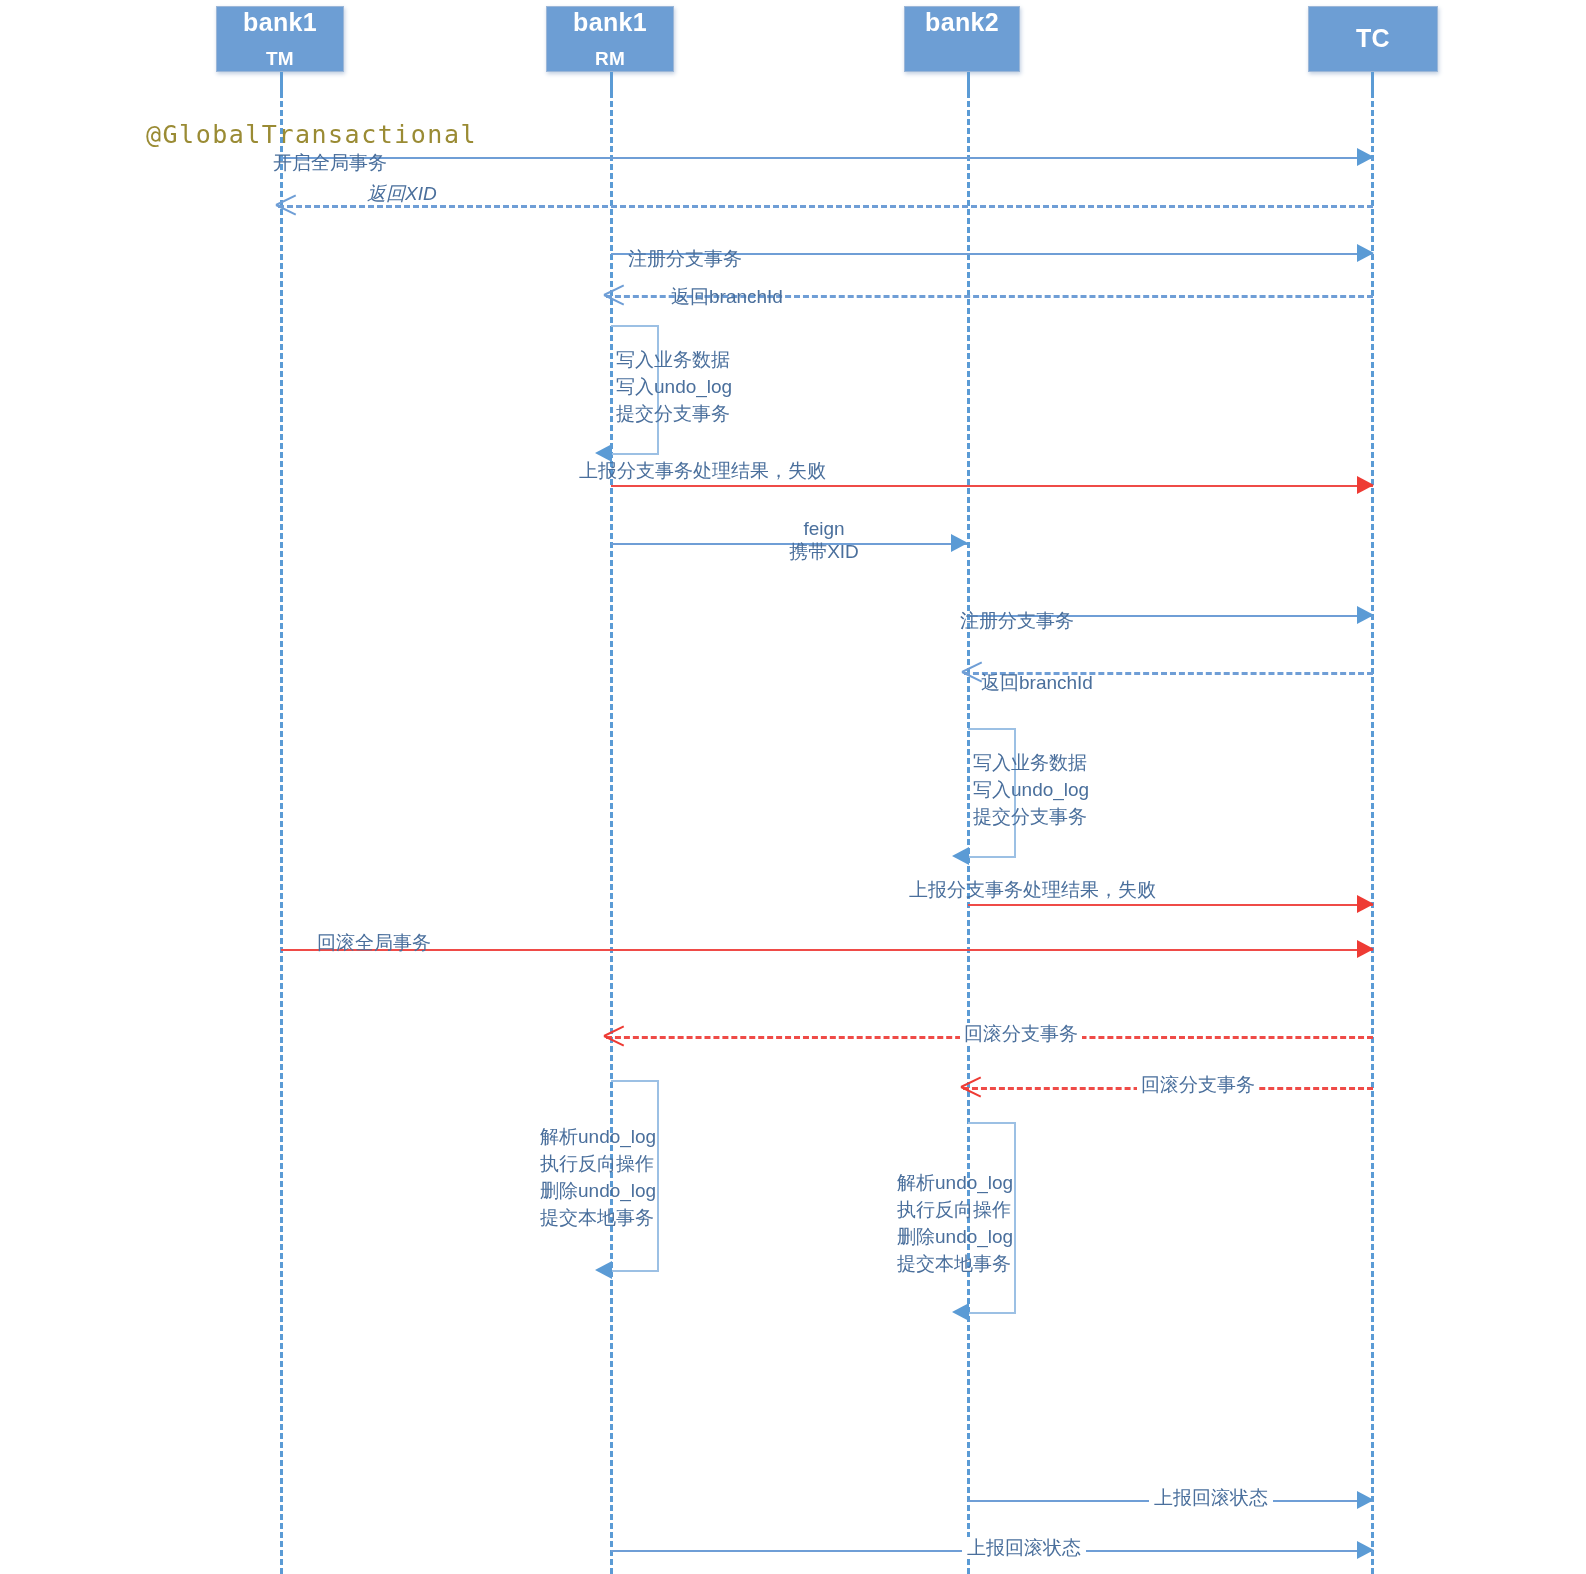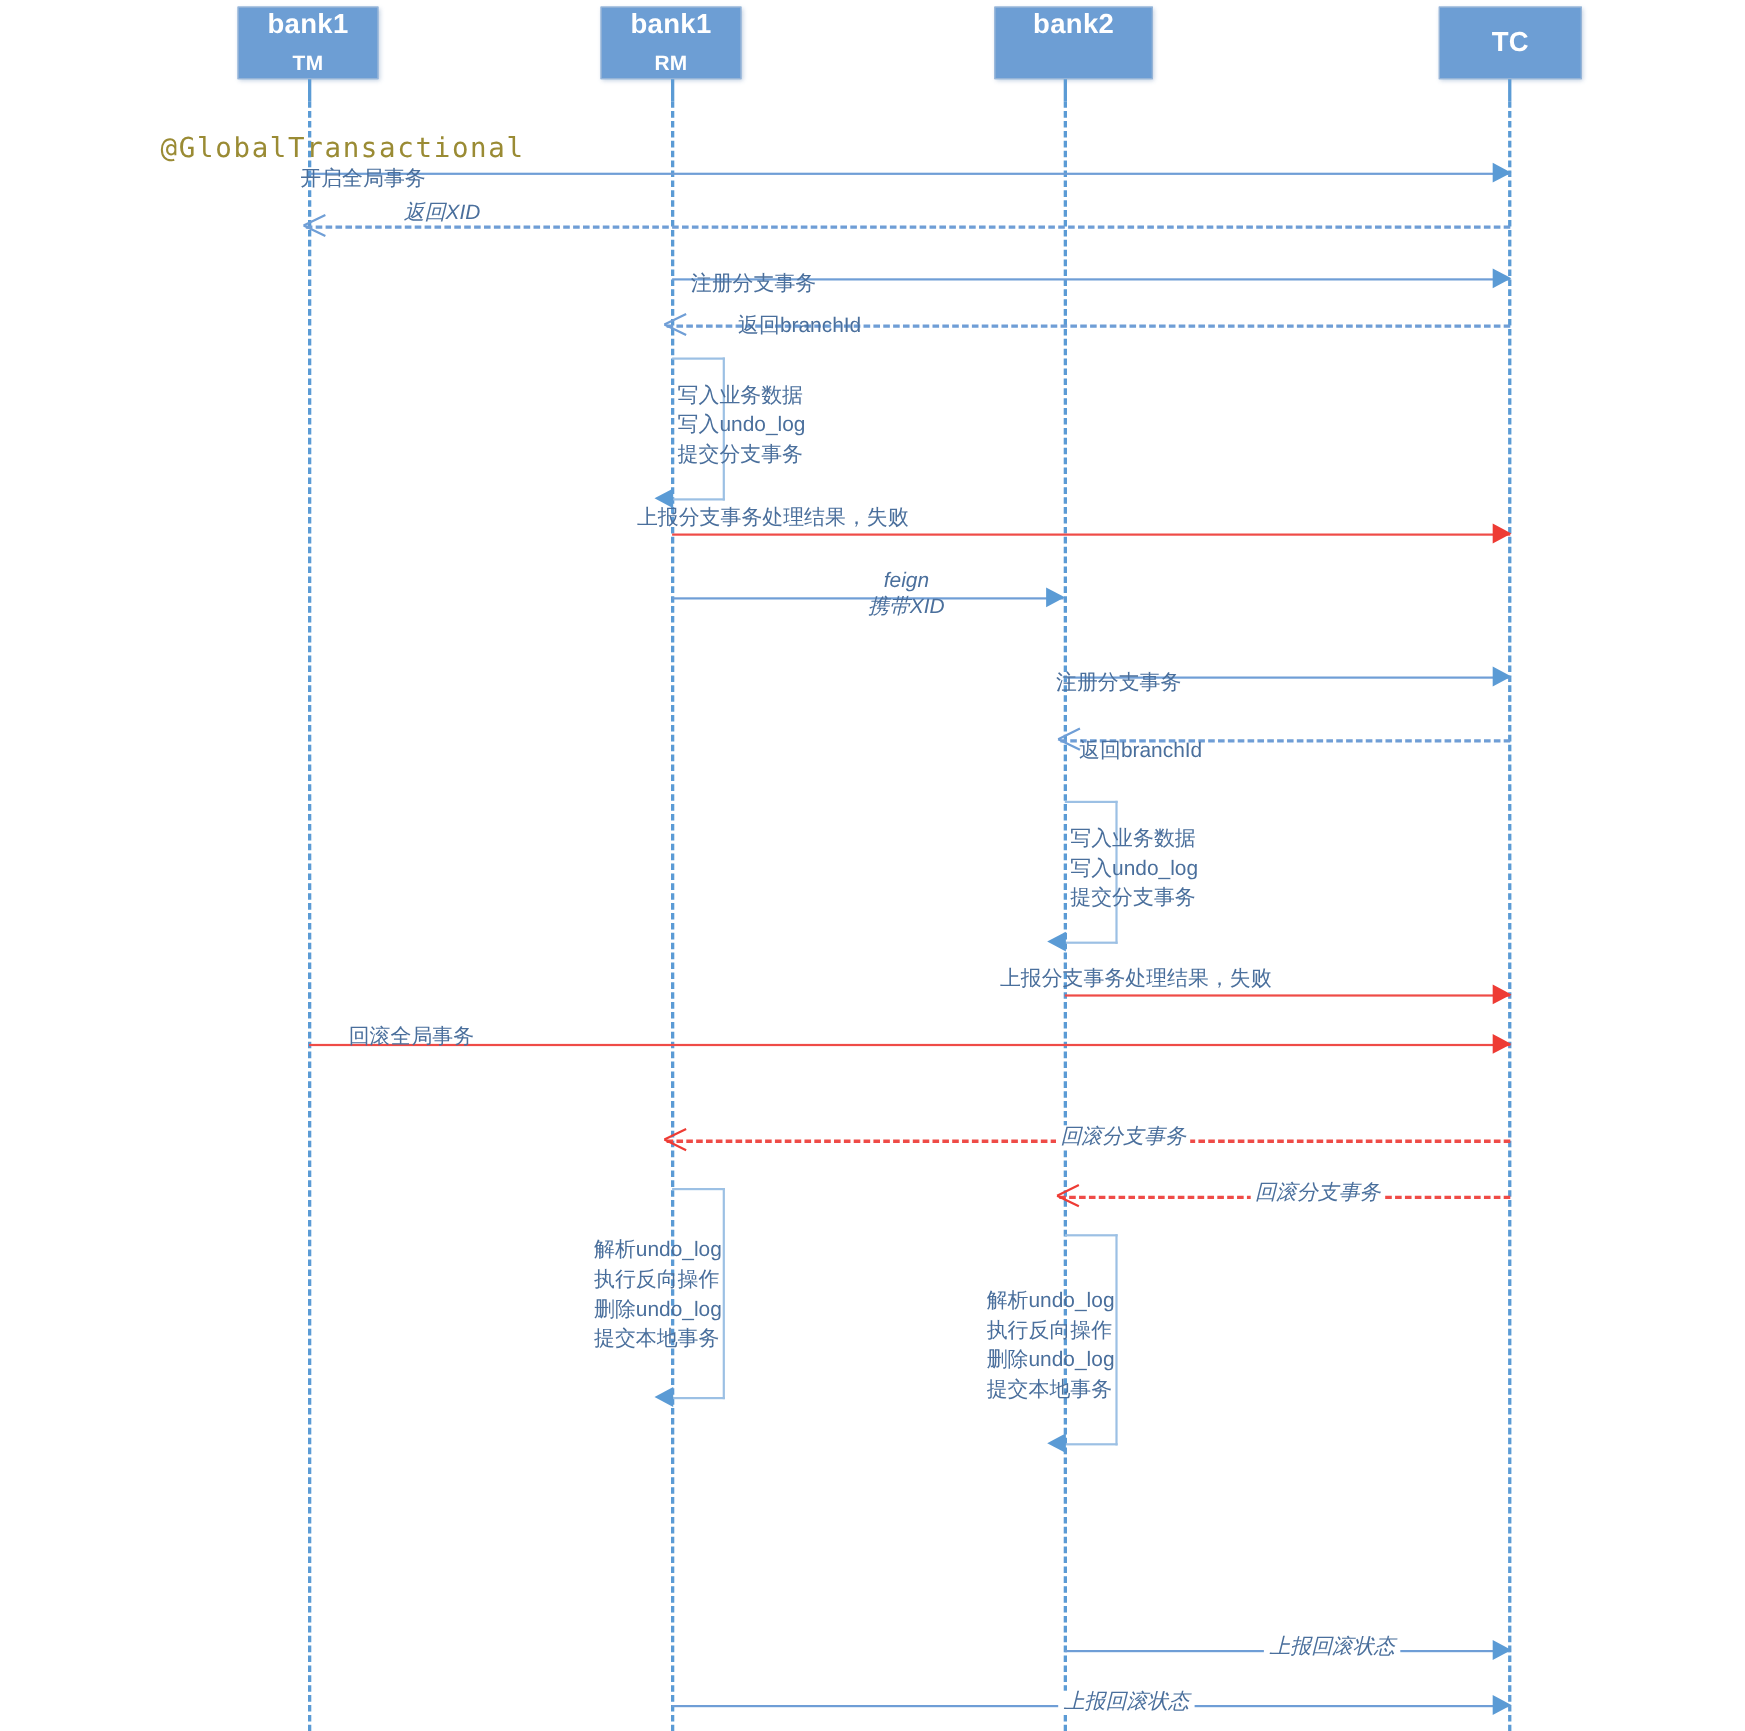--- a/index.html
+++ b/index.html
@@ -56,21 +56,21 @@
   .msg.red .head-l i{border-top-color:#ee3b34;}
 
   .msg-label{
     position:absolute;
     font-size:19px;
     color:#4a6f9c;
     white-space:nowrap;
     line-height:1.15;
     margin-left:41px;
   }
-  .msg-label.center{transform:translateX(-50%);font-style:italic;}
+  .msg-label.center{transform:translateX(-50%);}
 
   
   .selfloop{
     position:absolute;
     border-top:2px solid #9cc0e4;
     border-right:2px solid #9cc0e4;
     border-bottom:2px solid #9cc0e4;
     border-left:0;
     box-sizing:border-box;
   }
@@ -105,21 +105,21 @@
   <div class="actor-box" style="left:216px;top:6px;width:128px;height:66px;">
     <span class="l1">bank1</span>
     <span class="l2">TM</span>
   </div>
 
   <div class="actor-box" style="left:546px;top:6px;width:128px;height:66px;">
     <span class="l1">bank1</span>
     <span class="l2">RM</span>
   </div>
 
-  <div class="actor-box" style="left:904px;top:6px;width:144px;height:66px;gap:46px;">
+  <div class="actor-box" style="left:904px;top:6px;width:116px;height:66px;gap:46px;">
     <span class="l1">bank2</span>
     <span class="l2">RM</span>
   </div>
 
   <div class="actor-box single" style="left:1308px;top:6px;width:130px;height:66px;">
     <span class="l1">TC</span>
   </div>
 
   <div class="lifeline solidtop" style="left:280px;top:72px;height:20px;"></div>
   <div class="lifeline" style="left:280px;top:92px;height:1482px;"></div>

